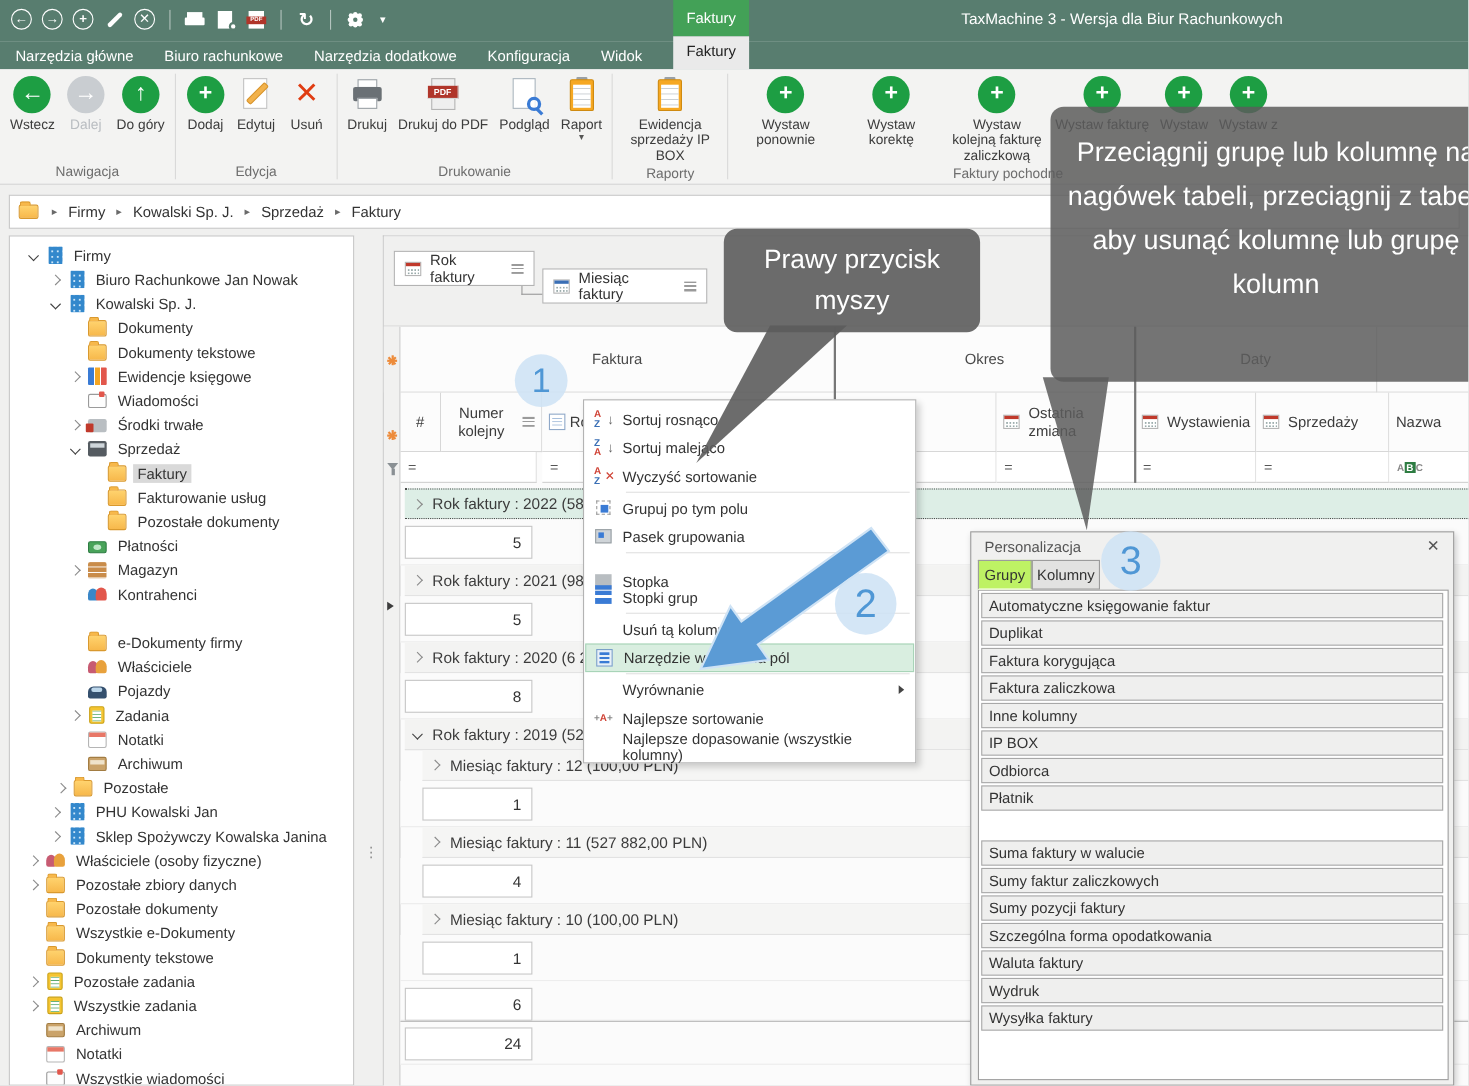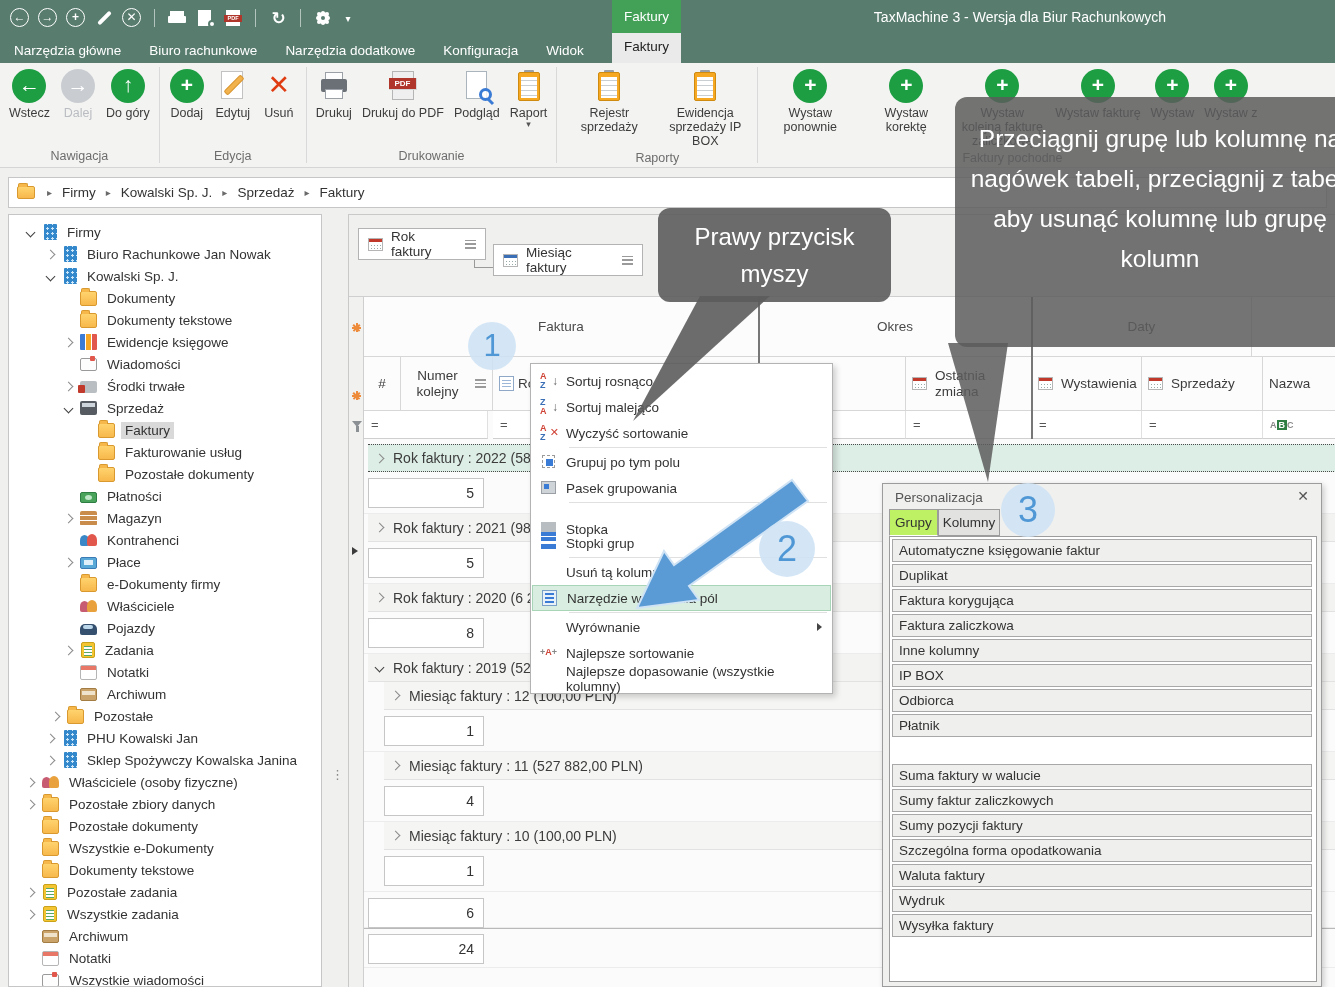--- a/index.html
+++ b/index.html
@@ -349,28 +349,20 @@
       </div>
       <div class="rsep"></div>
       <div class="rgroup">
         <div class="rbtns">
           <div class="rbtn">
             <div class="ric report">
               <div class="top"></div>
               <div class="clip"></div>
               <div class="inner"></div>
             </div>
-            <div class="rlabel">Rejestr sprzedaży</div>
-          </div>
-          <div class="rbtn">
-            <div class="ric report">
-              <div class="top"></div>
-              <div class="clip"></div>
-              <div class="inner"></div>
-            </div>
             <div class="rlabel">Ewidencja sprzedaży IP BOX</div>
           </div>
         </div>
         <div class="rglabel">Raporty</div>
       </div>
       <div class="rsep"></div>
       <div class="rgroup">
         <div class="rbtns">
           <div class="rbtn">
             <div class="ric circle">
@@ -493,25 +485,20 @@
       </div>
       <div class="trow" style="top: 292px; padding-left: 56px;">
         <div class="chev right"></div>
         <div class="ti ti-warehouse"></div>
         <span class="lbl">Magazyn</span>
       </div>
       <div class="trow" style="top: 314px; padding-left: 56px;">
         <div class="chev none"></div>
         <div class="ti ti-people"></div>
         <span class="lbl">Kontrahenci</span>
-      </div>
-      <div class="trow" style="top: 336px; padding-left: 56px;">
-        <div class="chev right"></div>
-        <div class="ti ti-payroll"></div>
-        <span class="lbl">Płace</span>
       </div>
       <div class="trow" style="top: 358px; padding-left: 56px;">
         <div class="chev none"></div>
         <div class="ti ti-folder"></div>
         <span class="lbl">e-Dokumenty firmy</span>
       </div>
       <div class="trow" style="top: 380px; padding-left: 56px;">
         <div class="chev none"></div>
         <div class="ti ti-owners"></div>
         <span class="lbl">Właściciele</span>

